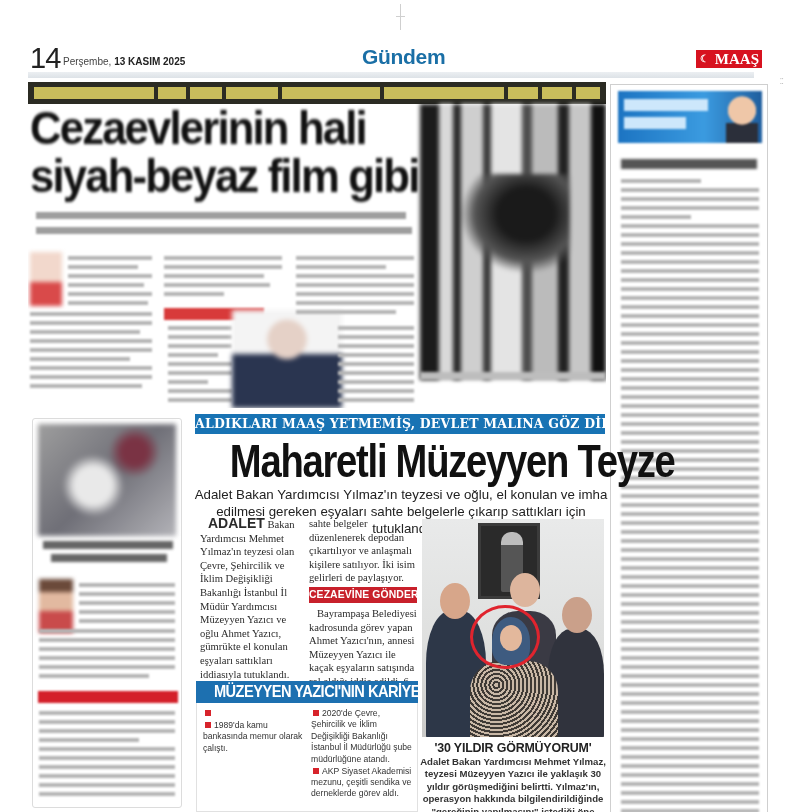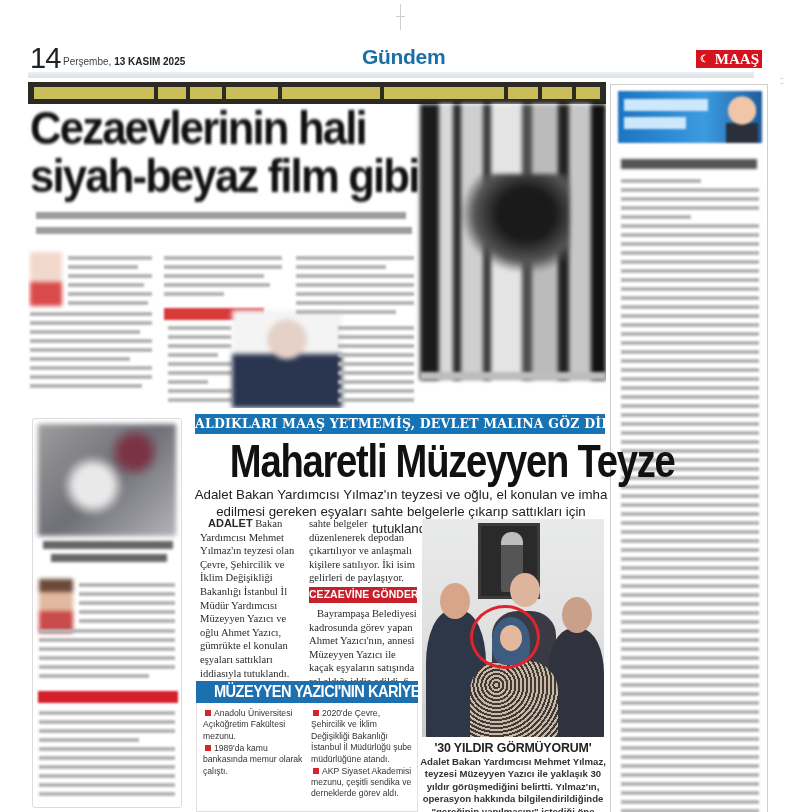--- a/index.html
+++ b/index.html
@@ -55,21 +55,21 @@
   .left-avatar { position: absolute; left: 6px; top: 160px; width: 34px; height: 54px; filter: blur(2px); background: linear-gradient(#6b4a3a 0 25%, #e2b9a0 25% 60%, #c94b4b 60%); }
   .left-red-bar { position: absolute; left: 5px; top: 272px; width: 140px; height: 12px; background: #d4202a; filter: blur(1.3px); }
 
   
   .kicker { position: absolute; left: 195px; top: 414px; width: 410px; height: 20px; background: #1873b4; color: #fff; font-family: "DejaVu Serif", serif; font-weight: 700; font-size: 12.5px; line-height: 20px; text-align: center; letter-spacing: 0.2px; white-space: nowrap; overflow: hidden; }
   .main-headline { position: absolute; left: 195px; top: 436px; width: 410px; text-align: center; font-family: "Liberation Sans", sans-serif; font-weight: 700; font-size: 46px; line-height: 50px; letter-spacing: -1.5px; color: #111; transform: scaleX(0.83); transform-origin: center; white-space: nowrap; }
   .main-deck { position: absolute; left: 193px; top: 486px; width: 416px; text-align: center; font-family: "Liberation Sans", sans-serif; font-size: 13.3px; line-height: 17px; color: #222; }
 
   .body-col { position: absolute; font-family: "Liberation Serif", serif; font-size: 10.6px; line-height: 13.6px; color: #2a2a2a; }
   .body-col p { text-indent: 8px; margin: 0; }
-  .body-col .lead { font-weight: 700; font-family: "Liberation Sans", sans-serif; font-size: 11px; }
+  .body-col .lead { font-weight: 700; font-family: "Liberation Sans", sans-serif; font-size: 14px; }
   .col1 { left: 200px; top: 517px; width: 106px; }
   .col2 { left: 309px; top: 517px; width: 108px; }
   .red-sub { display: block; background: #c8202b; color: #fff; font-family: "Liberation Sans", sans-serif; font-weight: 700; font-size: 10.4px; line-height: 16px; text-align: center; margin: 2px 0 4px; letter-spacing: 0.1px; white-space: nowrap; }
 
   .main-photo { position: absolute; left: 422px; top: 519px; width: 182px; height: 218px; overflow: hidden;
       background: linear-gradient(180deg, #e9eaea 0%, #dfe0df 55%, #c9c9c7 100%); }
   .mp-portrait { position: absolute; left: 56px; top: 4px; width: 62px; height: 76px; background: #2a2a2a; border: 3px solid #3b3b3b; }
   .mp-portrait .figure { position: absolute; left: 20px; top: 6px; width: 22px; height: 60px; background: linear-gradient(#bdbdbd 0 22%, #555 22%); border-radius: 10px 10px 2px 2px; }
   .mp-man { position: absolute; border-radius: 40% 40% 6px 6px; }
   .mp-head { position: absolute; border-radius: 50%; background: #d7a68a; }
@@ -355,21 +355,21 @@
 
 <div class="photo-caption">
   <div class="cap-title">'30 YILDIR GÖRMÜYORUM'</div>
   <div class="cap-text">Adalet Bakan Yardımcısı Mehmet Yılmaz, teyzesi Müzeyyen Yazıcı ile yaklaşık 30 yıldır görüşmediğini belirtti. Yılmaz'ın, operasyon hakkında bilgilendirildiğinde "gereğinin yapılmasını" istediği öne sürüldü.</div>
 </div>
 
 <div class="career-box">
   <div class="career-title"><span>MÜZEYYEN YAZICI'NIN KARİYERİ</span></div>
   <div class="career-cols">
     <ul>
-      <li><span class="bullet"></span><span>Anadolu Üniversitesi Açıköğretim Fakültesi mezunu.</span></li>
+      <li><span class="bullet"></span></li>
       <li><span class="bullet"></span><span>1989'da kamu bankasında memur olarak çalıştı.</span></li>
 
     </ul>
     <ul>
       <li><span class="bullet"></span><span>2020'de Çevre, Şehircilik ve İklim Değişikliği Bakanlığı İstanbul İl Müdürlüğü şube müdürlüğüne atandı.</span></li>
       <li><span class="bullet"></span><span>AKP Siyaset Akademisi mezunu, çeşitli sendika ve derneklerde görev aldı.</span></li>
     </ul>
   </div>
 </div>
 

